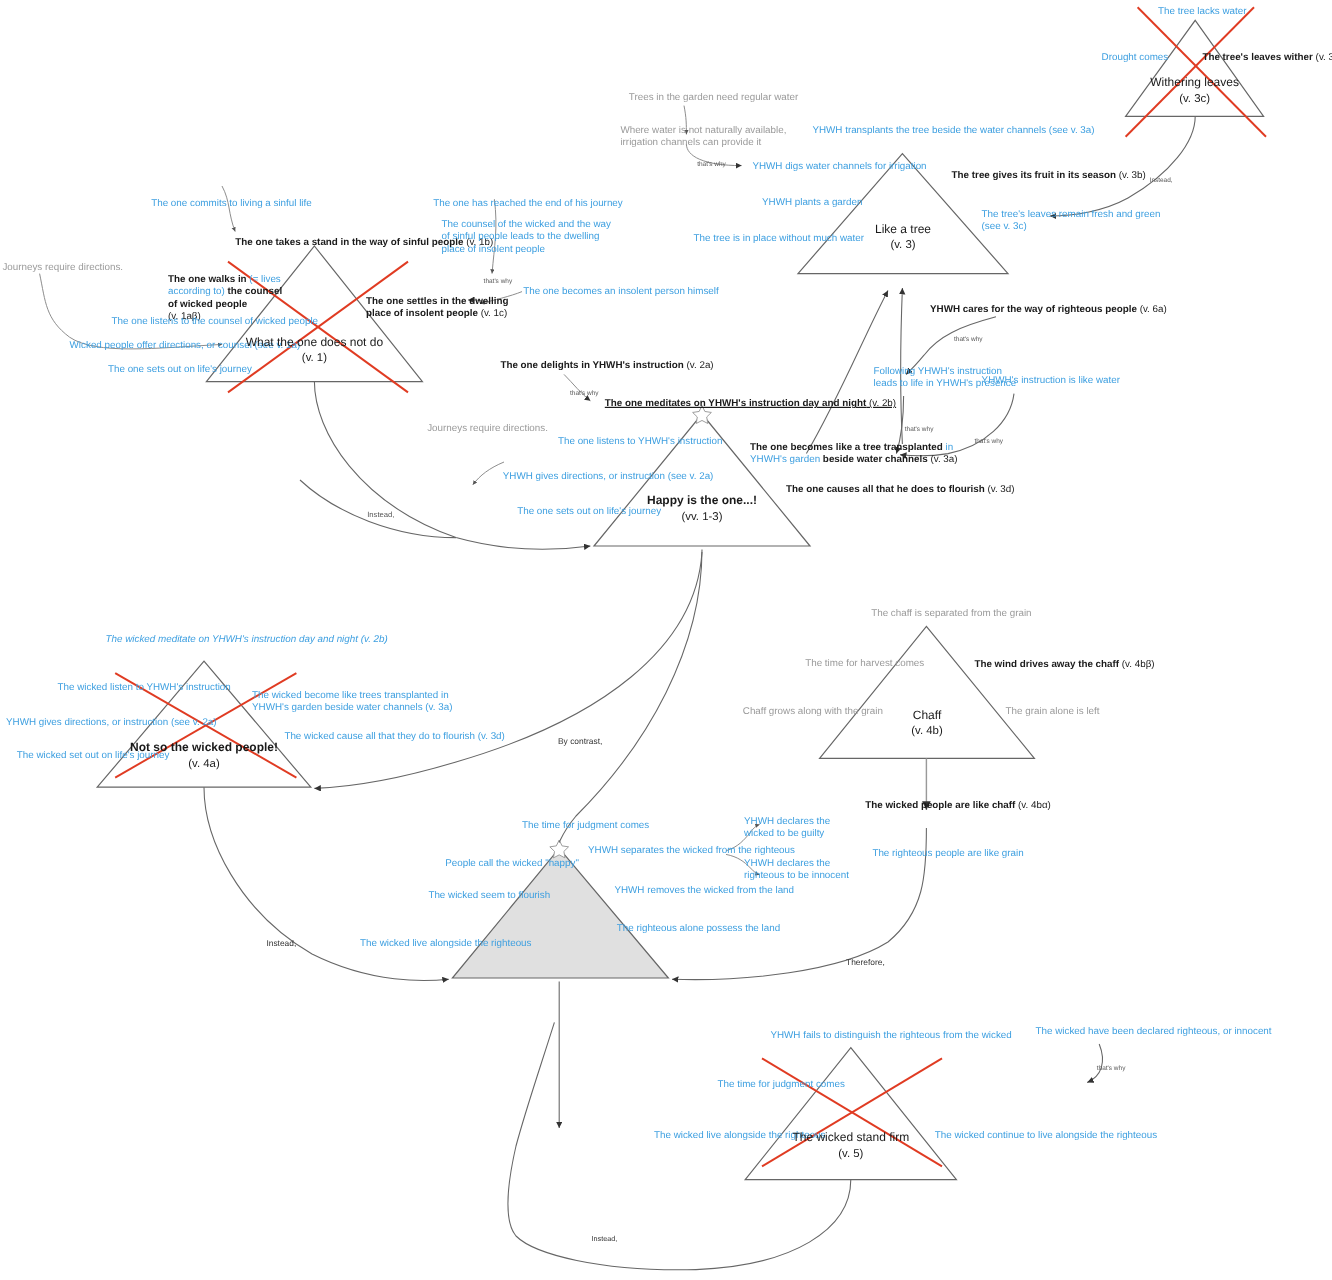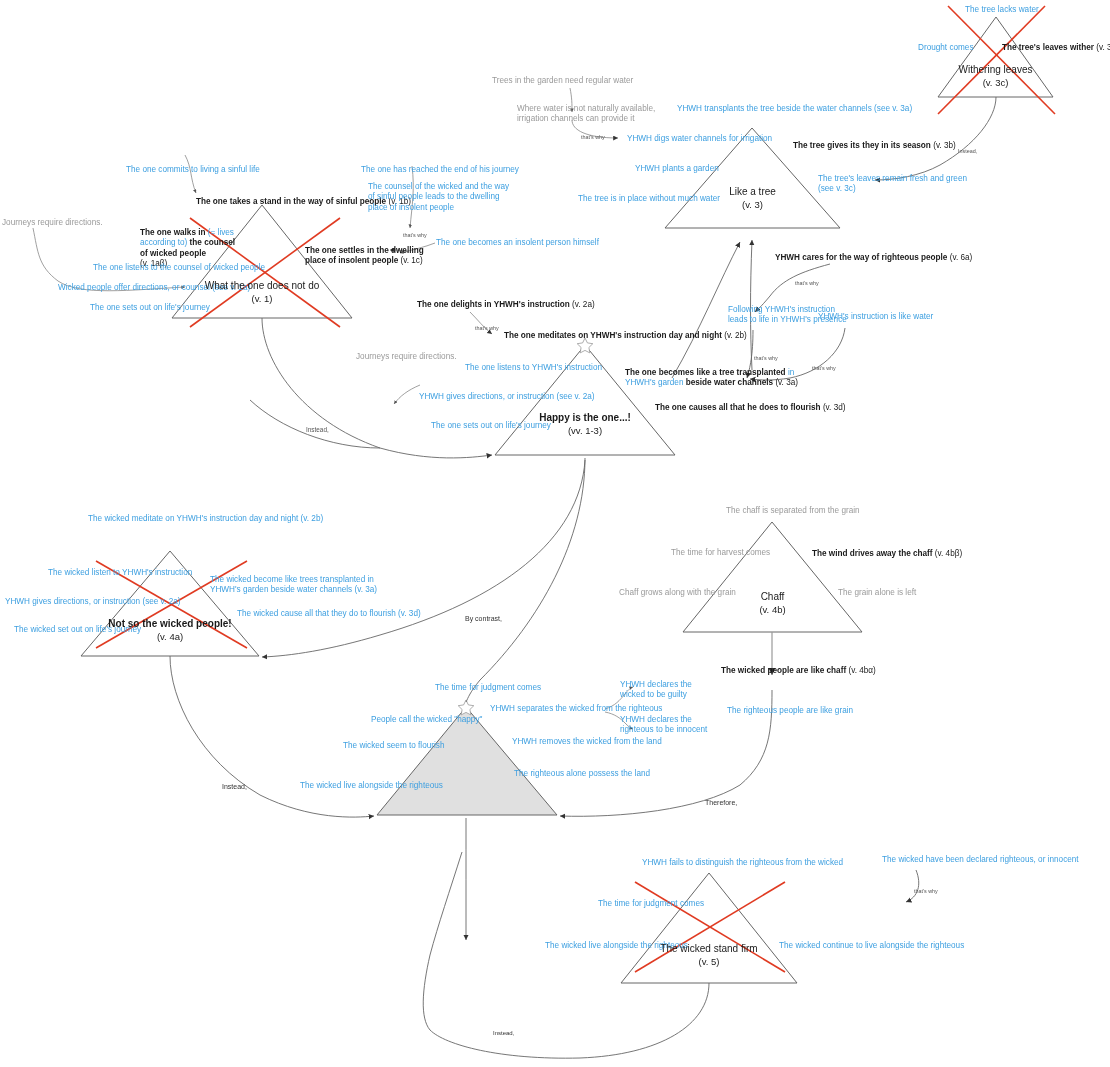--- a/index.html
+++ b/index.html
@@ -120,66 +120,66 @@
       <div class="t1">What the one does not do</div>
       <div class="t2">(v. 1)</div>
     </div>
 
   <div class="lbl blue" style="left:361px;top:153px;margin-top:12px;">The one has reached the end of his journey</div>
   <div class="lbl blue" style="left:368px;top:182px;"><span>The counsel of the wicked and the way</span><br><span>of sinful people leads to the dwelling</span><br><span>place of insolent people</span></div>
   <div class="conn" style="left:403px;top:232px;">that's why</div>
   <div class="lbl dark" style="left:305px;top:246px;"><span>The one settles in the dwelling</span><br><span>place of insolent people</span><span class="rg"> (v. 1c)</span></div>
   <div class="lbl blue" style="left:436px;top:238px;">The one becomes an insolent person himself</div>
 
-  <div class="lbl gray" style="left:492px;top:76px;text-align:center;">Trees in the garden need regular water</div>
+  <div class="lbl gray" style="left:524px;top:76px;text-align:center;">Trees in the garden need regular water</div>
   <div class="lbl gray" style="left:517px;top:104px;"><span>Where water is not naturally available,</span><br><span>irrigation channels can provide it</span></div>
   <div class="conn" style="left:581px;top:134px;">that's why</div>
   <div class="lbl blue" style="left:627px;top:134px;">YHWH digs water channels for irrigation</div>
   <div class="lbl blue" style="left:635px;top:164px;">YHWH plants a garden</div>
   <div class="lbl blue" style="left:578px;top:194px;">The tree is in place without much water</div>
   <div class="lbl blue" style="left:677px;top:104px;">YHWH transplants the tree beside the water channels (see v. 3a)</div>
-  <div class="lbl dark" style="left:793px;top:141px;"><span>The tree gives its they in its season</span><span class="rg"> (v. 3b)</span></div>
+  <div class="lbl dark" style="left:793px;top:141px;"><span>The tree gives its fruit in its season</span><span class="rg"> (v. 3b)</span></div>
   <div class="lbl blue" style="left:818px;top:174px;"><span>The tree's leaves remain fresh and green</span><br><span>(see v. 3c)</span></div>
   <div class="tri-title" style="left:665px;top:185px;width:175px;">
       <div class="t1">Like a tree</div>
       <div class="t2">(v. 3)</div>
     </div>
 
   <div class="lbl blue" style="left:965px;top:5px;">The tree lacks water</div>
   <div class="lbl blue" style="left:918px;top:43px;">Drought comes</div>
   <div class="lbl dark" style="left:1002px;top:43px;"><span>The tree's leaves wither</span><span class="rg"> (v. 3c)</span></div>
   <div class="tri-title" style="left:938px;top:63px;width:115px;text-align:center;">
       <div class="t1">Withering leaves</div>
       <div class="t2">(v. 3c)</div>
     </div>
   <div class="conn" style="left:958px;top:148px;">Instead,</div>
 
   <div class="lbl dark" style="left:417px;top:300px;"><span>The one delights in YHWH's instruction</span><span class="rg"> (v. 2a)</span></div>
   <div class="conn" style="left:475px;top:325px;">that's why</div>
-  <div class="lbl dark" style="left:504px;top:331px;"><span>The one meditates on YHWH's instruction day and night</span><span class="rg"> (v. 2b)</span></div>
+  <div class="lbl dark" style="left:504px;top:331px;text-decoration:underline;"><span>The one meditates on YHWH's instruction day and night</span><span class="rg"> (v. 2b)</span></div>
   <div class="lbl blue" style="left:465px;top:363px;">The one listens to YHWH's instruction</div>
   <div class="lbl gray" style="left:356px;top:352px;">Journeys require directions.</div>
   <div class="lbl blue" style="left:419px;top:392px;">YHWH gives directions, or instruction (see v. 2a)</div>
   <div class="lbl blue" style="left:431px;top:421px;">The one sets out on life's journey</div>
   <div class="conn" style="left:306px;top:426px;font-size:6.4px;">Instead,</div>
   <div class="tri-title" style="left:495px;top:411px;width:180px;">
       <div class="t1 bold">Happy is the one...!</div>
       <div class="t2">(vv. 1-3)</div>
     </div>
 
   <div class="lbl dark" style="left:775px;top:253px;"><span>YHWH cares for the way of righteous people</span><span class="rg"> (v. 6a)</span></div>
   <div class="conn" style="left:795px;top:280px;">that's why</div>
   <div class="lbl blue" style="left:728px;top:305px;"><span>Following YHWH's instruction</span><br><span>leads to life in YHWH's presence</span></div>
   <div class="lbl blue" style="left:818px;top:312px;">YHWH's instruction is like water</div>
   <div class="conn" style="left:754px;top:355px;">that's why</div>
   <div class="conn" style="left:812px;top:365px;">that's why</div>
   <div class="lbl dark" style="left:625px;top:368px;"><span>The one becomes like a tree transplanted</span><span class="bl"> in</span><br><span class="bl">YHWH's garden</span><span> beside water channels</span><span class="rg"> (v. 3a)</span></div>
   <div class="lbl dark" style="left:655px;top:403px;"><span>The one causes all that he does to flourish</span><span class="rg"> (v. 3d)</span></div>
 
-  <div class="lbl blue" style="left:88px;top:514px;">The wicked meditate on YHWH's instruction day and night (v. 2b)</div>
+  <div class="lbl blue" style="left:88px;top:528px;font-style:italic;">The wicked meditate on YHWH's instruction day and night (v. 2b)</div>
   <div class="lbl blue" style="left:48px;top:568px;">The wicked listen to YHWH's instruction</div>
   <div class="lbl blue" style="left:5px;top:597px;">YHWH gives directions, or instruction (see v. 2a)</div>
   <div class="lbl blue" style="left:14px;top:625px;">The wicked set out on life's journey</div>
   <div class="lbl blue" style="left:210px;top:575px;"><span>The wicked become like trees transplanted in</span><br><span>YHWH's garden beside water channels (v. 3a)</span></div>
   <div class="lbl blue" style="left:237px;top:609px;">The wicked cause all that they do to flourish (v. 3d)</div>
   <div class="tri-title" style="left:81px;top:617px;width:178px;">
       <div class="t1 bold">Not so the wicked people!</div>
       <div class="t2">(v. 4a)</div>
     </div>
 
@@ -191,35 +191,35 @@
   <div class="tri-title" style="left:683px;top:590px;width:179px;">
       <div class="t1">Chaff</div>
       <div class="t2">(v. 4b)</div>
     </div>
   <div class="lbl dark" style="left:721px;top:666px;"><span>The wicked people are like chaff</span><span class="rg"> (v. 4bα)</span></div>
   <div class="lbl blue" style="left:727px;top:706px;">The righteous people are like grain</div>
   <div class="connb" style="left:705px;top:799px;">Therefore,</div>
 
   <div class="lbl blue" style="left:435px;top:683px;">The time for judgment comes</div>
   <div class="lbl blue" style="left:371px;top:715px;">People call the wicked "happy"</div>
-  <div class="lbl blue" style="left:343px;top:741px;">The wicked seem to flourish</div>
+  <div class="lbl blue" style="left:357px;top:741px;">The wicked seem to flourish</div>
   <div class="lbl blue" style="left:300px;top:781px;">The wicked live alongside the righteous</div>
   <div class="lbl blue" style="left:490px;top:704px;">YHWH separates the wicked from the righteous</div>
   <div class="lbl blue" style="left:620px;top:680px;"><span>YHWH declares the</span><br><span>wicked to be guilty</span></div>
   <div class="lbl blue" style="left:620px;top:715px;"><span>YHWH declares the</span><br><span>righteous to be innocent</span></div>
   <div class="lbl blue" style="left:512px;top:737px;">YHWH removes the wicked from the land</div>
   <div class="lbl blue" style="left:514px;top:769px;">The righteous alone possess the land</div>
   <div class="connb" style="left:465px;top:615px;">By contrast,</div>
   <div class="connb" style="left:222px;top:783px;">Instead,</div>
 
   <div class="lbl blue" style="left:642px;top:858px;">YHWH fails to distinguish the righteous from the wicked</div>
   <div class="lbl blue" style="left:598px;top:899px;">The time for judgment comes</div>
   <div class="lbl blue" style="left:545px;top:941px;">The wicked live alongside the righteous</div>
   <div class="lbl blue" style="left:779px;top:941px;">The wicked continue to live alongside the righteous</div>
-  <div class="lbl blue" style="left:863px;top:855px;margin-left:19px;">The wicked have been declared righteous, or innocent</div>
+  <div class="lbl blue" style="left:863px;top:855px;">The wicked have been declared righteous, or innocent</div>
   <div class="conn" style="left:914px;top:888px;">that's why</div>
   <div class="tri-title" style="left:621px;top:942px;width:176px;">
       <div class="t1">The wicked stand firm</div>
       <div class="t2">(v. 5)</div>
     </div>
   <div class="connb" style="left:493px;top:1030px;font-size:6px;">Instead,</div>
 
 </div>
 
 </body></html>

